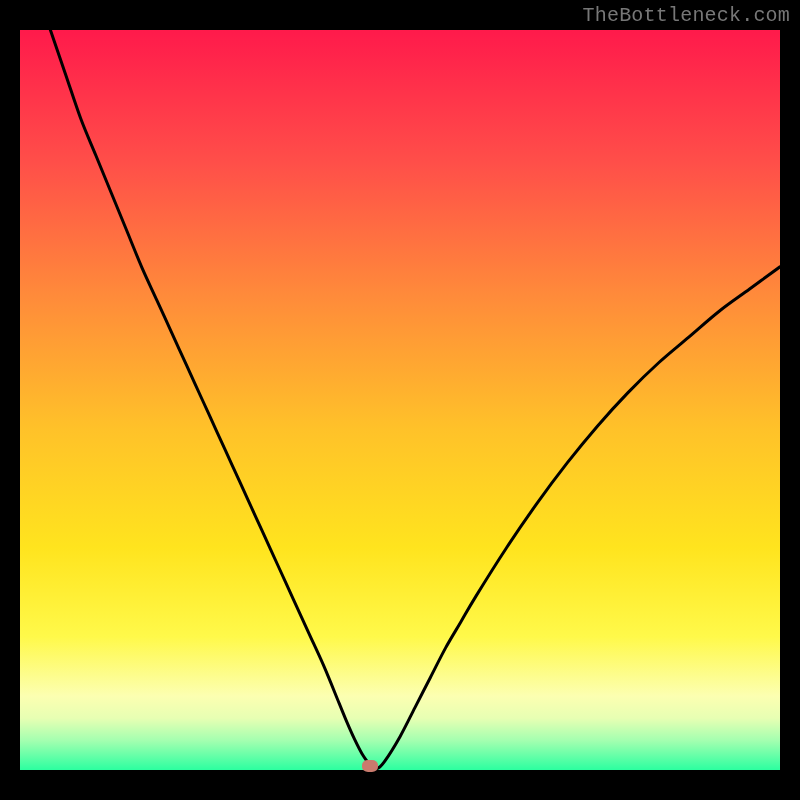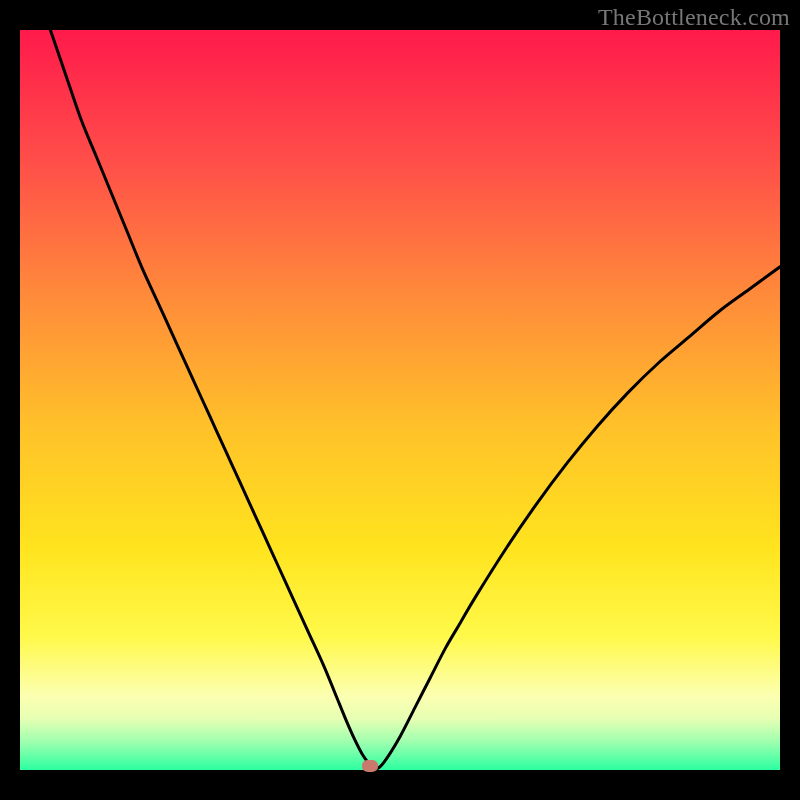--- a/index.html
+++ b/index.html
@@ -15,23 +15,23 @@
     position: relative;
     width: 800px;
     height: 800px;
     background: #000;
   }
   .watermark {
     position: absolute;
     top: 4px;
     right: 10px;
     color: #777;
-    font-size: 24px;
+    font-size: 20px;
     letter-spacing: 0.2px;
-    font-family: Liberation Serif, serif;
+    font-family: Liberation Mono, monospace;
     z-index: 20;
   }
   .plot-area {
     position: absolute;
     left: 20px;
     top: 30px;
     width: 760px;
     height: 740px;
     
     background: linear-gradient(to bottom,

